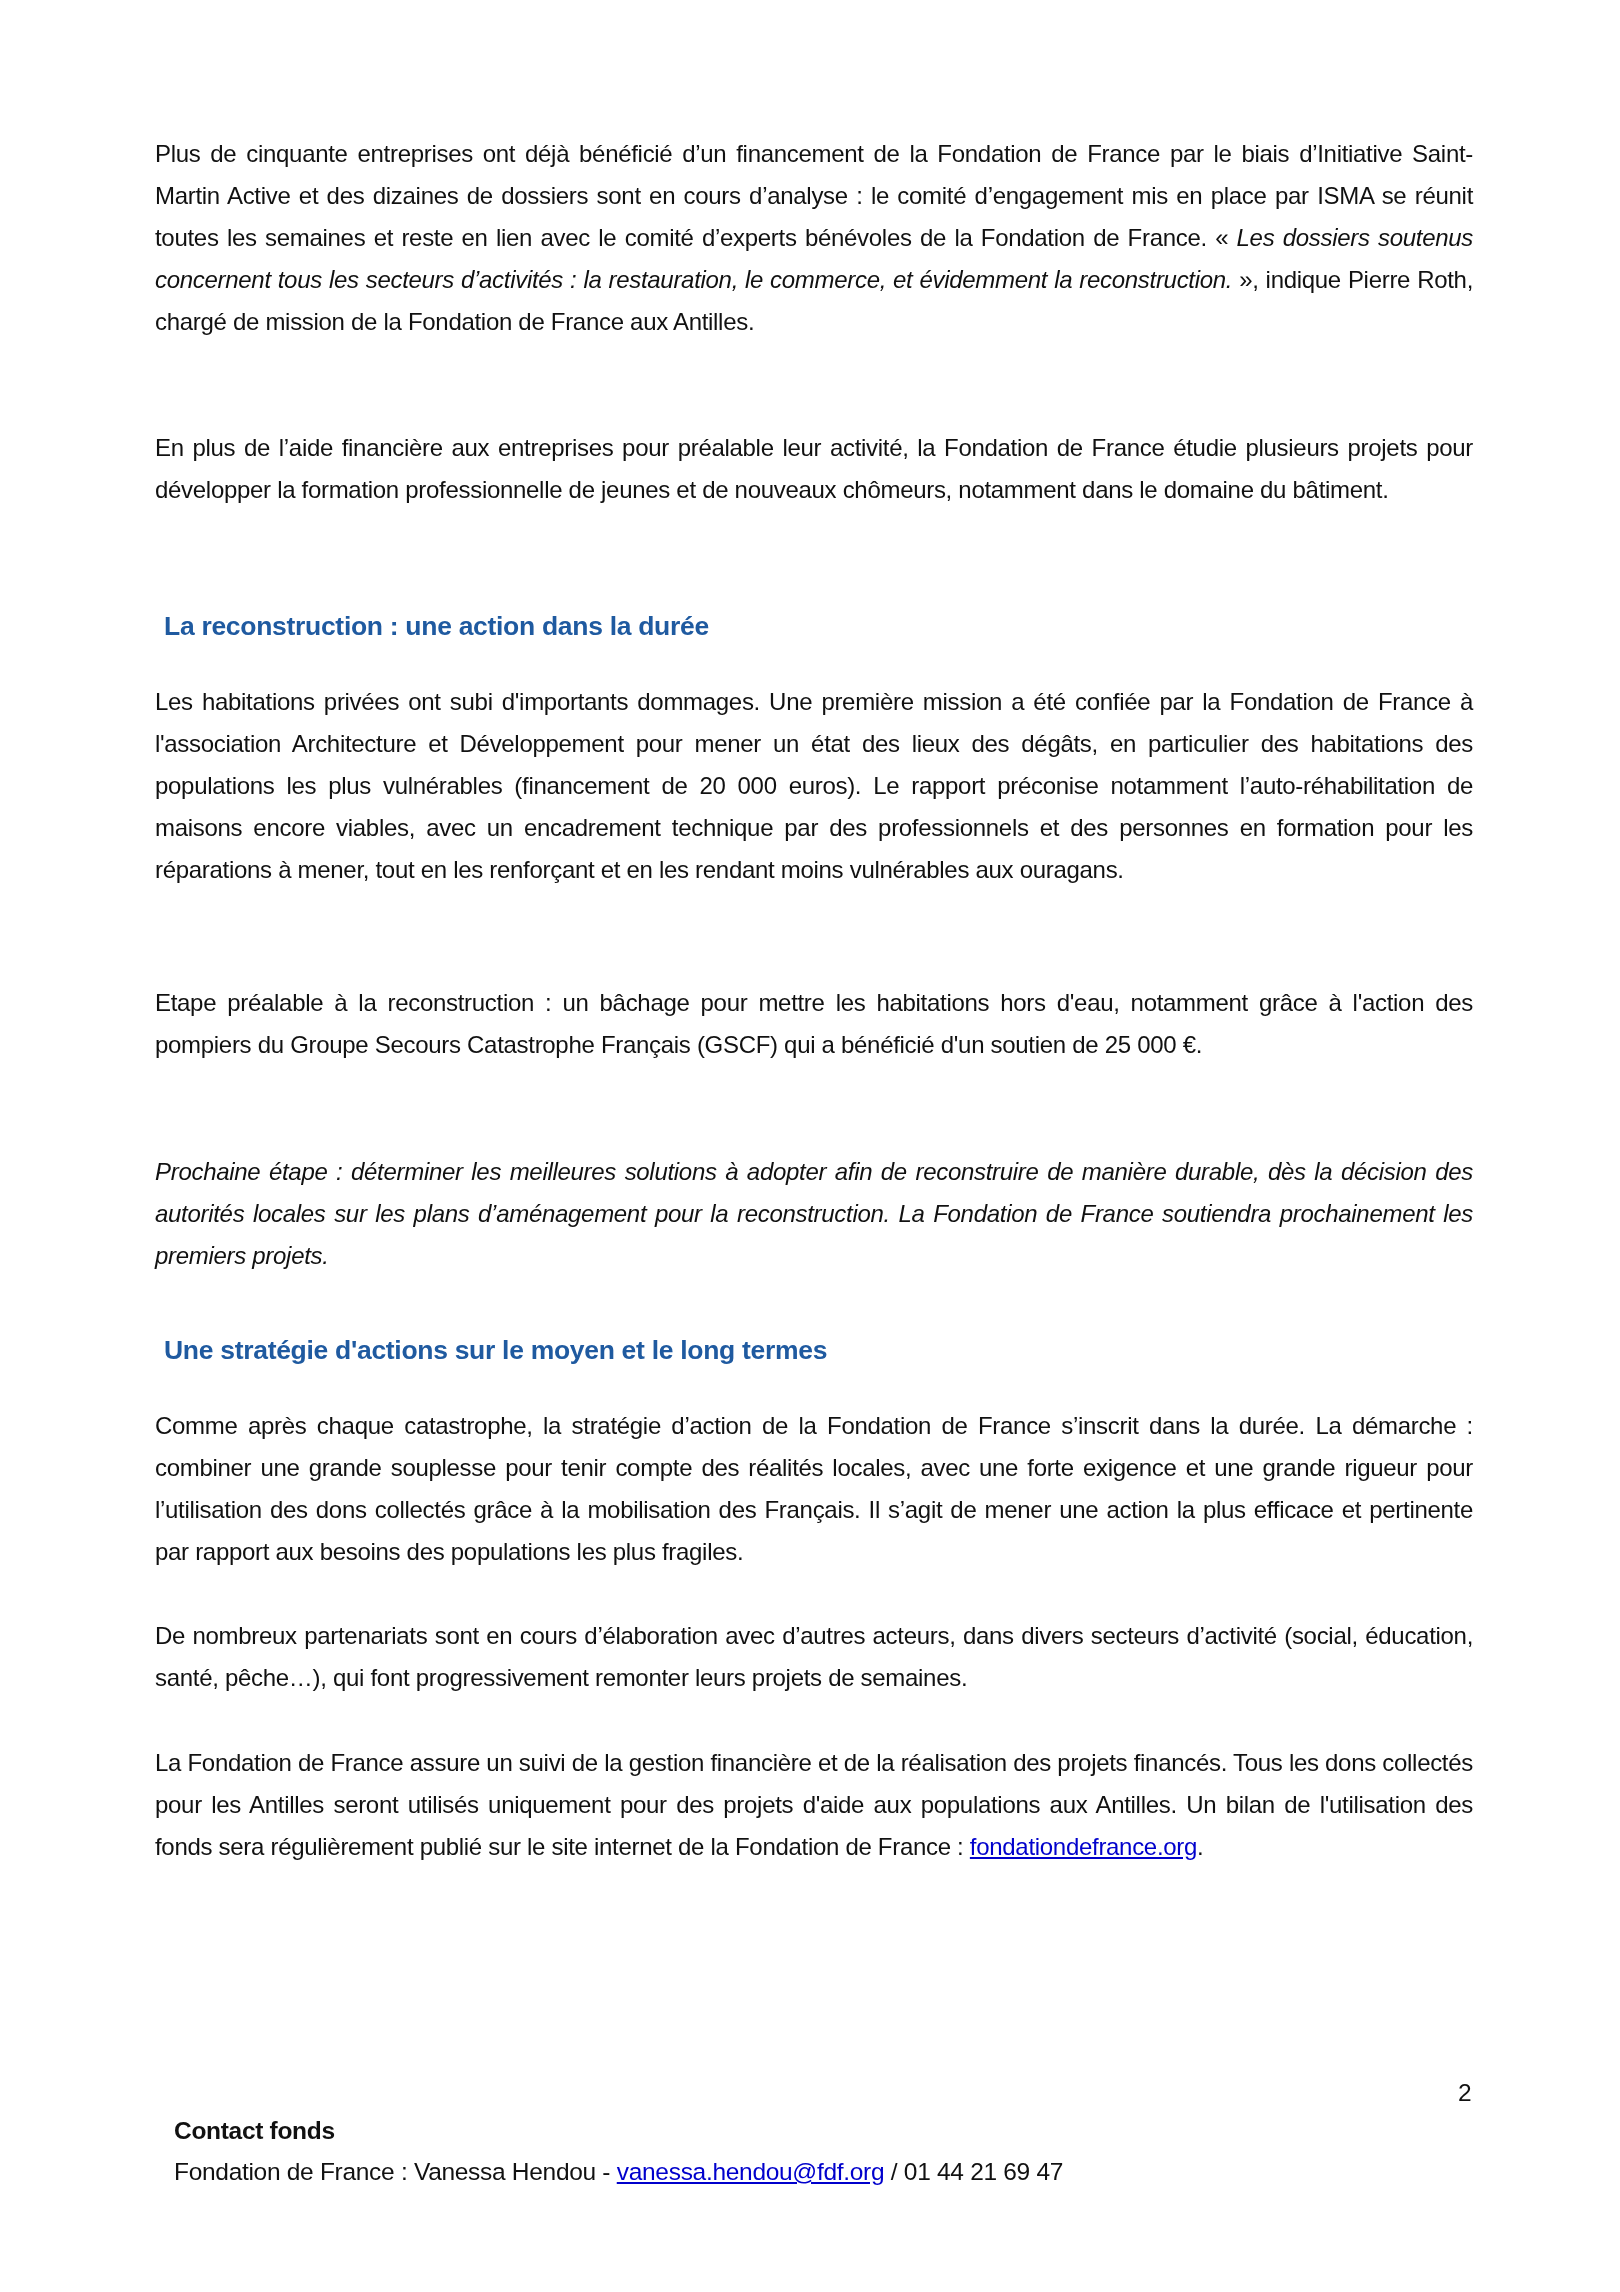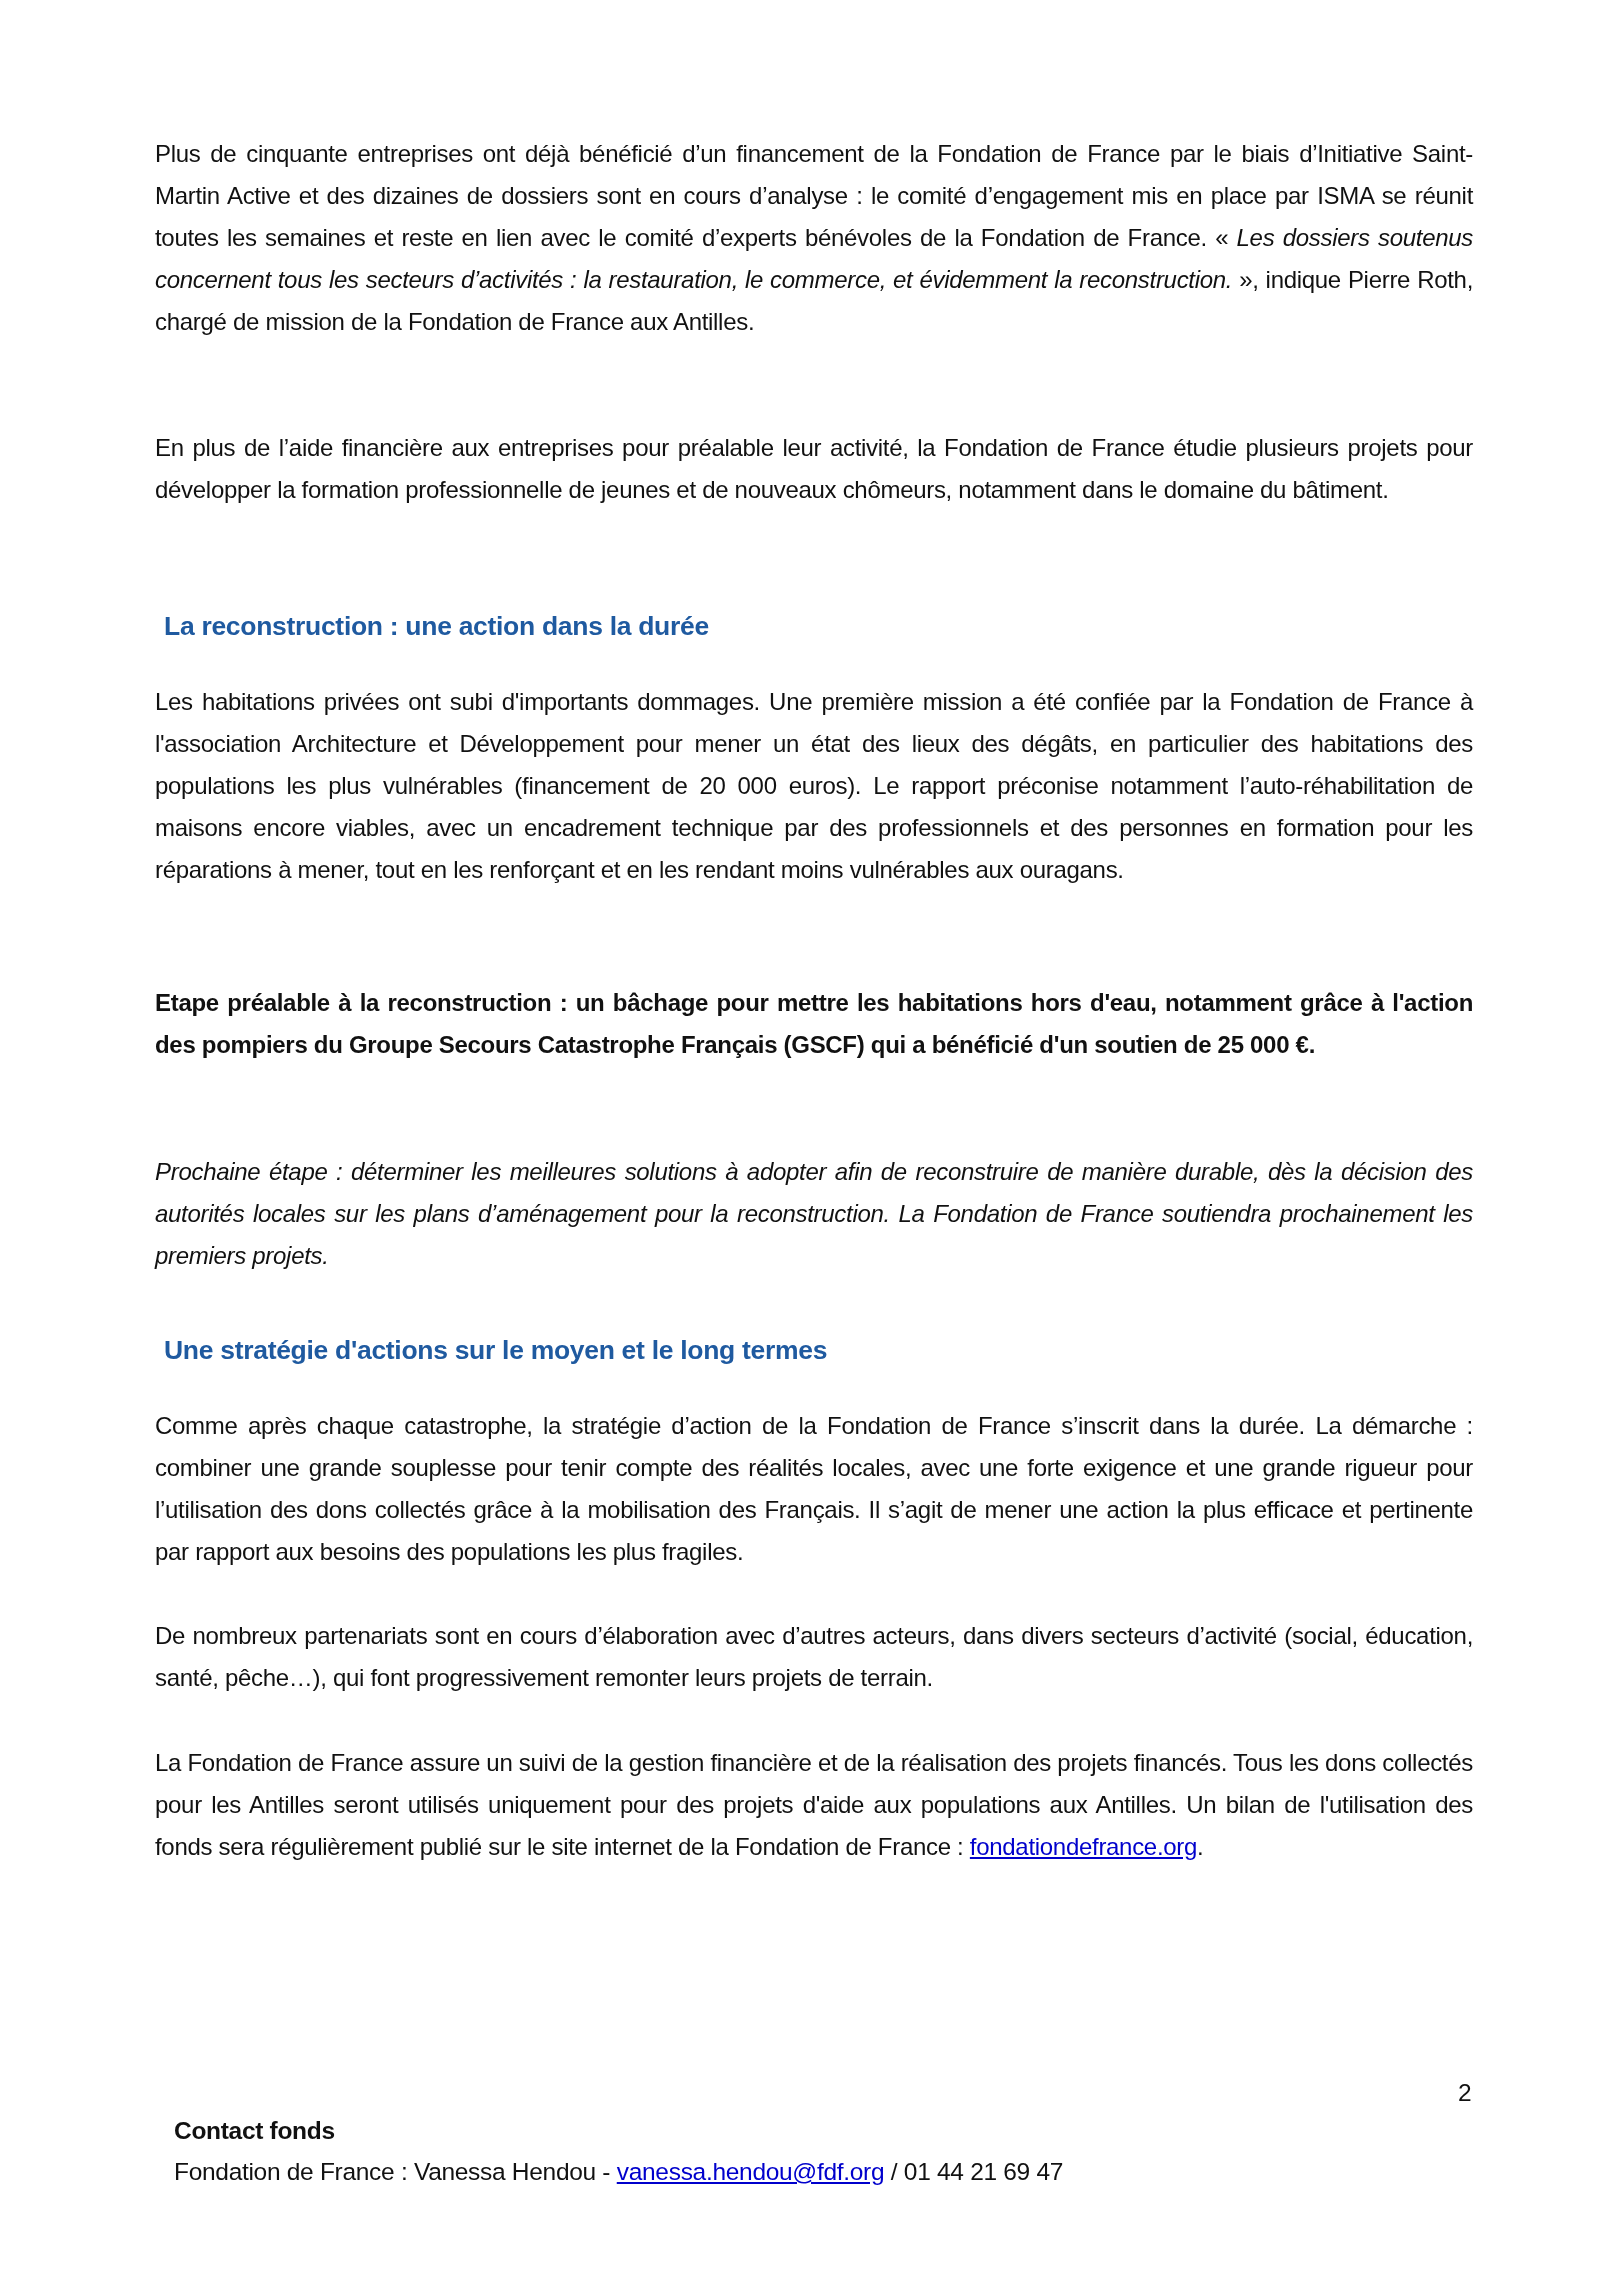--- a/index.html
+++ b/index.html
@@ -22,29 +22,29 @@
 <div class="page">
 
   <p class="body-text" style="top:133px;"><span>Plus de cinquante entreprises ont déjà bénéficié d’un financement de la Fondation de France par le biais d’Initiative Saint-Martin Active et des dizaines de dossiers sont en cours d’analyse : le comité d’engagement mis en place par ISMA se réunit toutes les semaines et reste en lien avec le comité d’experts bénévoles de la Fondation de France. « </span><em>Les dossiers soutenus concernent tous les secteurs d’activités : la restauration, le commerce, et évidemment la reconstruction.</em><span> », indique Pierre Roth, chargé de mission de la Fondation de France aux Antilles.</span></p>
 
   <p class="body-text" style="top:427px;">En plus de l’aide financière aux entreprises pour préalable leur activité, la Fondation de France étudie plusieurs projets pour développer la formation professionnelle de jeunes et de nouveaux chômeurs, notamment dans le domaine du bâtiment.</p>
 
   <h2 class="heading" style="top:596px;">La reconstruction : une action dans la durée</h2>
 
   <p class="body-text" style="top:681px;">Les habitations privées ont subi d'importants dommages. Une première mission a été confiée par la Fondation de France à l'association Architecture et Développement pour mener un état des lieux des dégâts, en particulier des habitations des populations les plus vulnérables (financement de 20 000 euros). Le rapport préconise notamment l’auto-réhabilitation de maisons encore viables, avec un encadrement technique par des professionnels et des personnes en formation pour les réparations à mener, tout en les renforçant et en les rendant moins vulnérables aux ouragans.</p>
 
-  <p class="body-text" style="top:982px;font-weight:bold;">Etape préalable à la reconstruction : un bâchage pour mettre les habitations hors d'eau, notamment grâce à l'action des pompiers du Groupe Secours Catastrophe Français (GSCF) qui a bénéficié d'un soutien de 25 000 €.</p>
+  <p class="body-text" style="top:982px;">Etape préalable à la reconstruction : un bâchage pour mettre les habitations hors d'eau, notamment grâce à l'action des pompiers du Groupe Secours Catastrophe Français (GSCF) qui a bénéficié d'un soutien de 25 000 €.</p>
 
   <p class="body-text" style="top:1151px;font-style:italic;">Prochaine étape : déterminer les meilleures solutions à adopter afin de reconstruire de manière durable, dès la décision des autorités locales sur les plans d’aménagement pour la reconstruction. La Fondation de France soutiendra prochainement les premiers projets.</p>
 
   <h2 class="heading" style="top:1320px;">Une stratégie d'actions sur le moyen et le long termes</h2>
 
   <p class="body-text" style="top:1405px;">Comme après chaque catastrophe, la stratégie d’action de la Fondation de France s’inscrit dans la durée. La démarche : combiner une grande souplesse pour tenir compte des réalités locales, avec une forte exigence et une grande rigueur pour l’utilisation des dons collectés grâce à la mobilisation des Français. Il s’agit de mener une action la plus efficace et pertinente par rapport aux besoins des populations les plus fragiles.</p>
 
-  <p class="body-text" style="top:1615px;">De nombreux partenariats sont en cours d’élaboration avec d’autres acteurs, dans divers secteurs d’activité (social, éducation, santé, pêche…), qui font progressivement remonter leurs projets de terrain.</p>
+  <p class="body-text" style="top:1615px;">De nombreux partenariats sont en cours d’élaboration avec d’autres acteurs, dans divers secteurs d’activité (social, éducation, santé, pêche…), qui font progressivement remonter leurs projets de semaines.</p>
 
   <p class="body-text" style="top:1742px;"><span>La Fondation de France assure un suivi de la gestion financière et de la réalisation des projets financés. Tous les dons collectés pour les Antilles seront utilisés uniquement pour des projets d'aide aux populations aux Antilles. Un bilan de l'utilisation des fonds sera régulièrement publié sur le site internet de la Fondation de France : </span><a class="link">fondationdefrance.org</a><span>.</span></p>
 
   <div class="page-number">2</div>
 
   <div class="contact-title">Contact fonds</div>
 
   <div class="contact-line"><span>Fondation de France : Vanessa Hendou - </span><a class="link">vanessa.hendou@fdf.org</a><span> / 01 44 21 69 47</span></div>
 
 </div>

